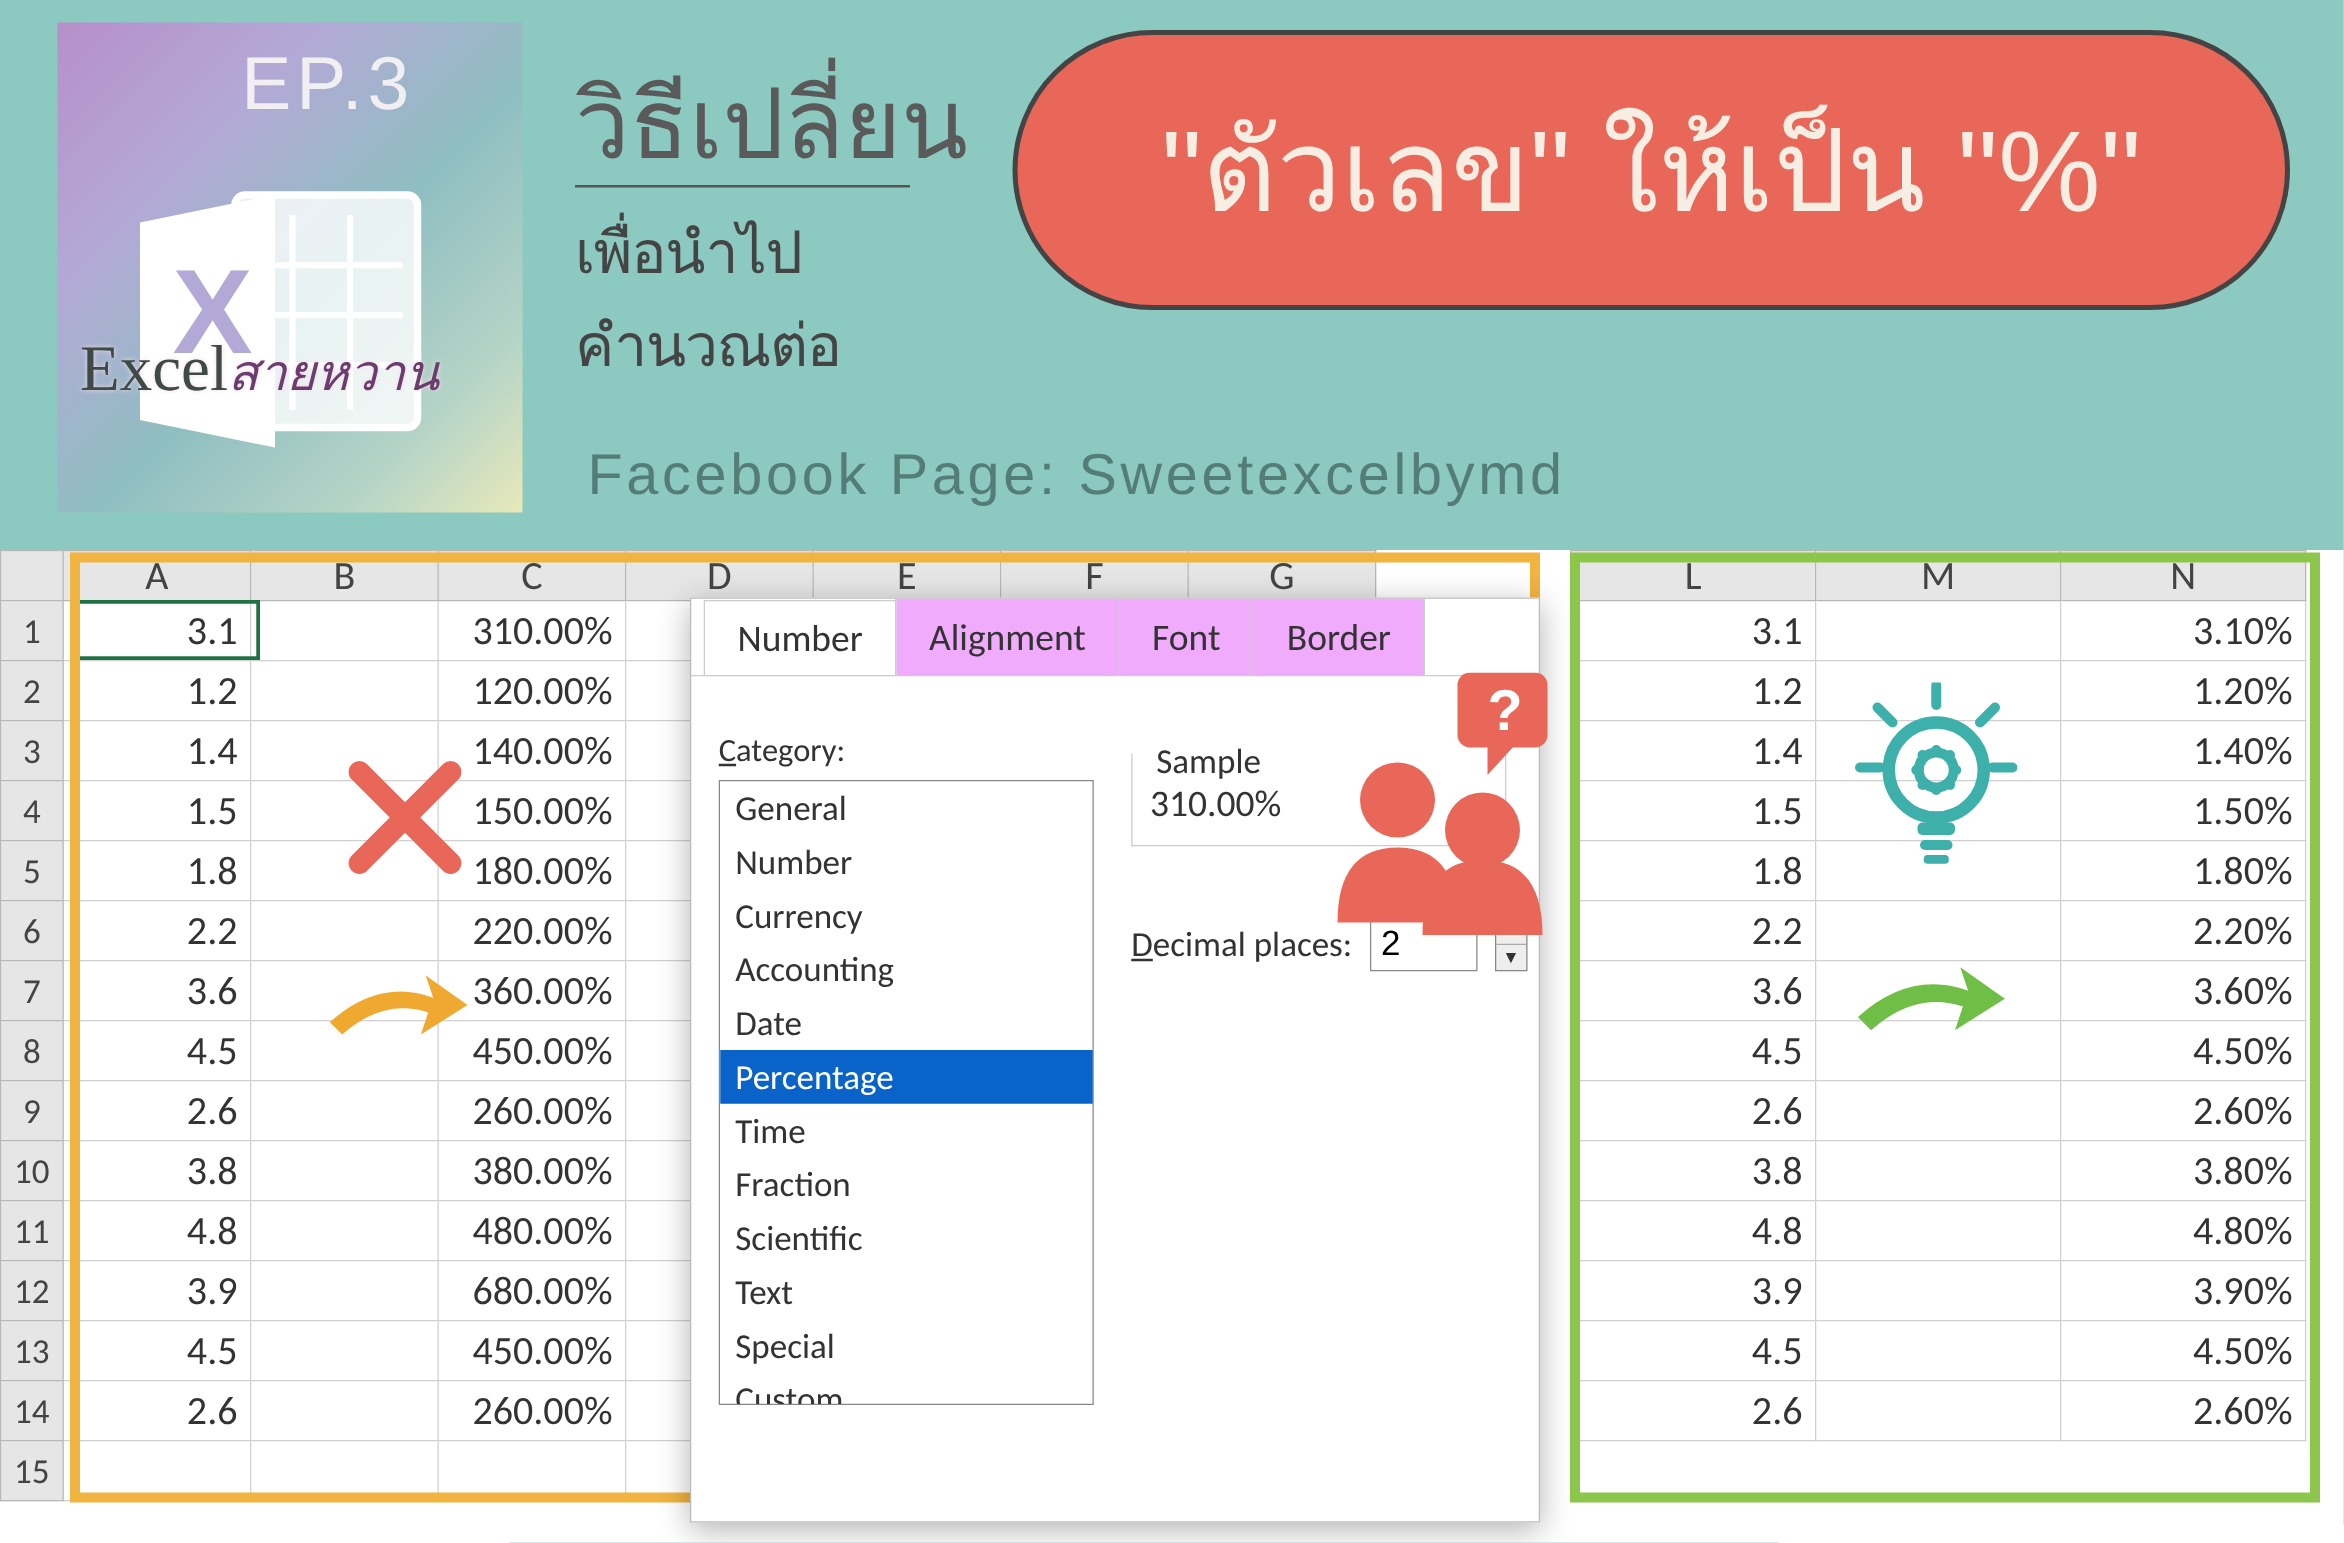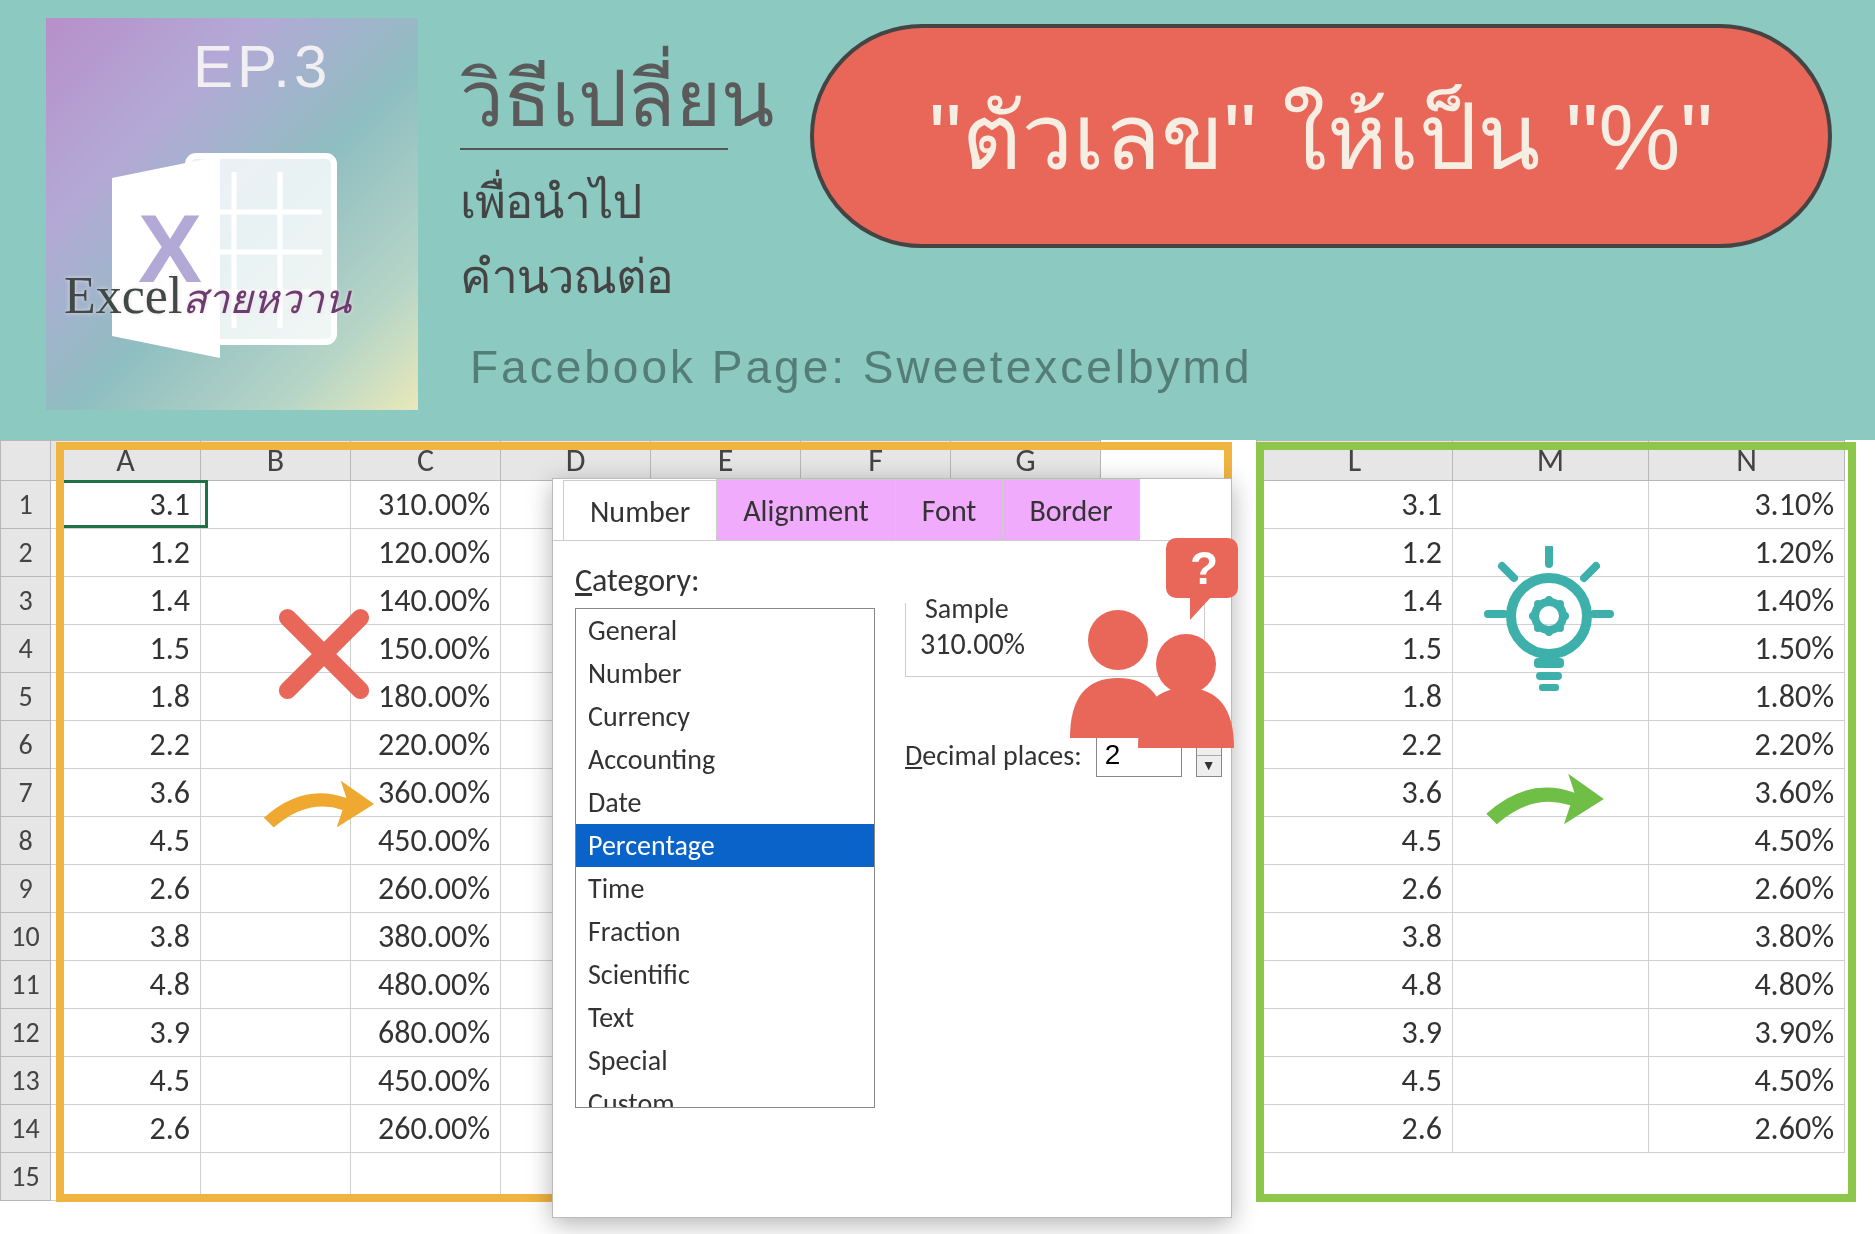--- a/index.html
+++ b/index.html
@@ -91,21 +91,21 @@
     align-items: center;
     justify-content: center;
     color: #f6eee3;
     font-family: "Tahoma", sans-serif;
     font-size: 92px;
     font-weight: 400;
   }
 
   .fb-line {
     position: absolute;
-    left: 470px; top: 340px;
+    left: 470px; top: 352px;
     font-size: 46px;
     color: #547d78;
     letter-spacing: 3px;
     font-family: "Century Gothic", "Segoe UI", sans-serif;
   }
 
   
   .sheet-area {
     position: absolute;
     left: 0; top: 440px;
@@ -237,21 +237,21 @@
     border-bottom: 1px solid #fff;
     position: relative;
     top: 1px;
   }
   .dlg-body {
     border-top: 1px solid #ccc;
     padding: 20px 22px;
     height: 600px;
     position: relative;
   }
-  .cat-label { font-size: 32px; margin-bottom: 8px; }
+  .cat-label { font-size: 26px; margin-bottom: 8px; margin-top: 23px; }
   .cat-label u { text-decoration: underline; }
   .cat-list {
     width: 300px;
     height: 500px;
     border: 1px solid #888;
     overflow-y: auto;
     font-size: 28px;
   }
   .cat-list .item {
     padding: 4px 12px;

